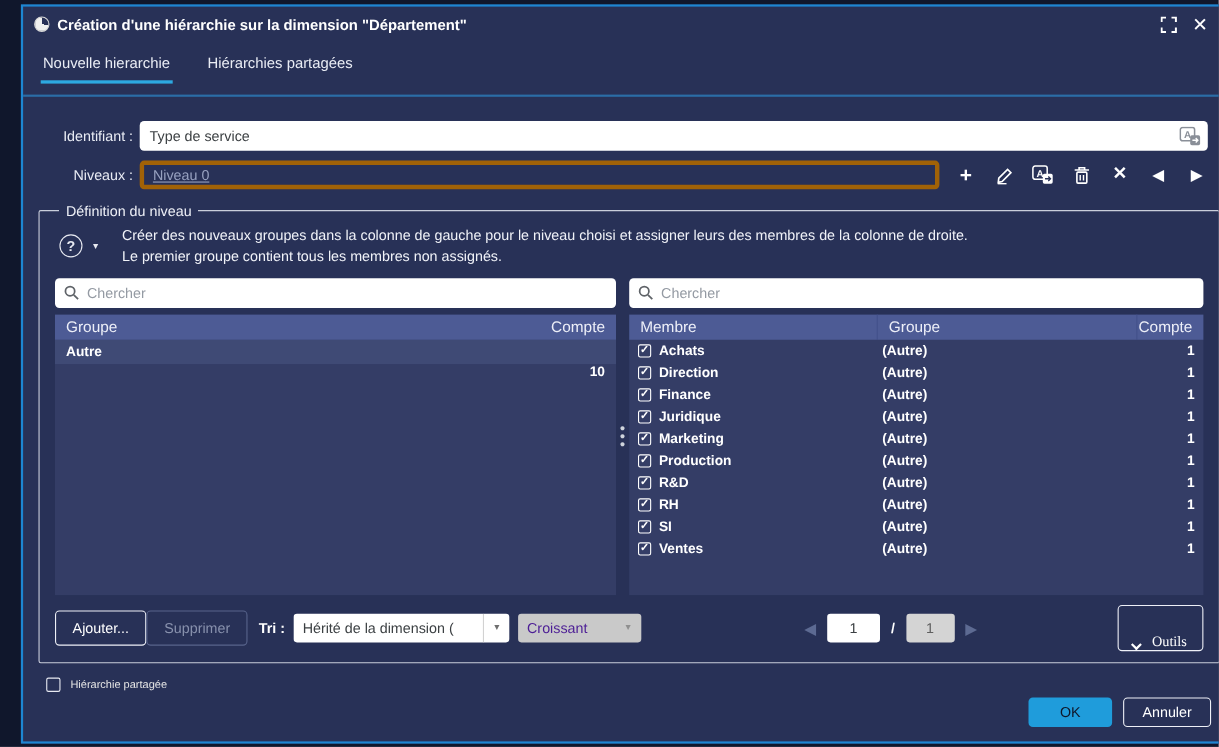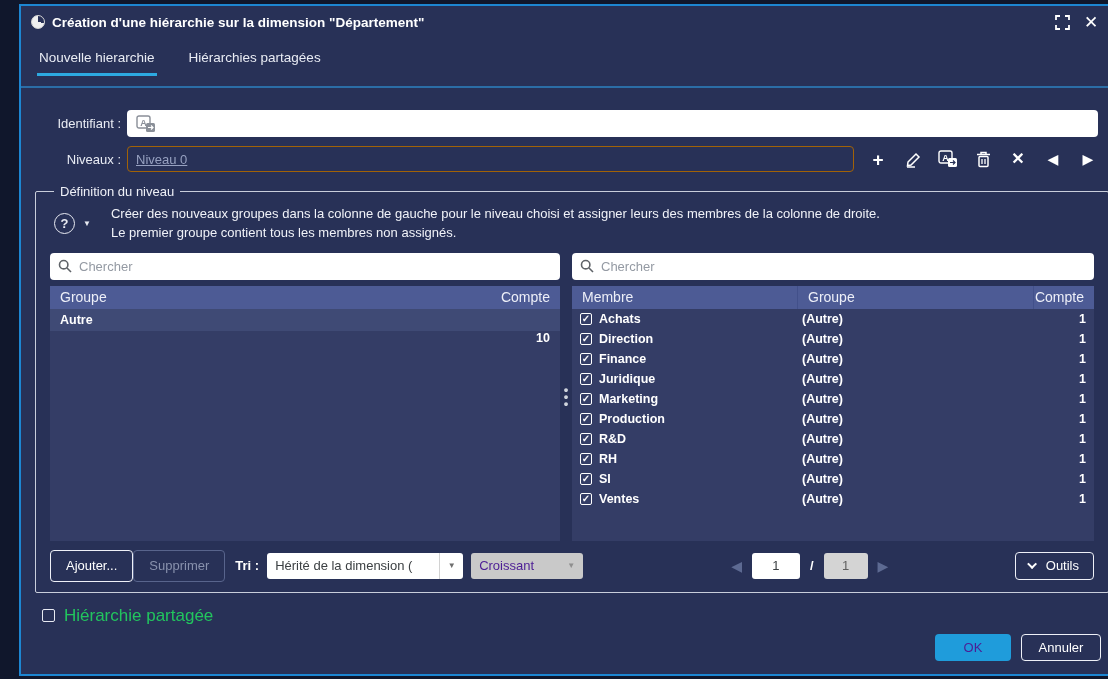--- a/index.html
+++ b/index.html
@@ -33,21 +33,21 @@
   .form-row { display:flex; align-items:center; margin:0 18px 0 0; }
   .form-row.first { margin-top:22px; }
   .form-row.second { margin-top:9px; }
   .f-label { width:100px; text-align:right; color:#e9ecf4; font-size:13px; margin-right:6px; flex:none; }
   .id-input-wrap {
     flex:1; height:27px; background:#ffffff; border-radius:4px;
     display:flex; align-items:center; padding:0 6px 0 9px;
   }
   .id-input { border:none; outline:none; flex:1; font-size:13px; color:#3c4043; font-family:inherit; background:transparent; }
   .levels-field {
-    width:756px; height:26px; border:1px solid #a16207; border-radius:4px;
+    width:756px; height:26px; border:4px solid #a16207; border-radius:4px;
     display:flex; align-items:center; padding:0 8px;
   }
   .level-link { color:#97a1c0; font-size:13px; text-decoration:underline; cursor:pointer; }
   .level-icons { display:flex; align-items:center; gap:15px; margin-left:14px; color:#ffffff; }
   .lvl-ico { width:20px; height:20px; display:flex; align-items:center; justify-content:center; cursor:pointer; color:#fff; }
   .plus-glyph { font-size:19px; font-weight:bold; line-height:1; }
   .arrow-glyph { font-size:14px; line-height:1; }
   .x-glyph { font-size:16px; font-weight:bold; line-height:1; }
   
   .definition {
@@ -112,31 +112,31 @@
   .sel-text { flex:1; padding:0 8px; font-size:13px; color:#3c4043; white-space:nowrap; overflow:hidden; }
   .select.disabled .sel-text { color:#4c1d95; }
   .sel-arrow { width:24px; height:100%; display:flex; align-items:center; justify-content:center; font-size:8px; color:#6f6f6f; border-left:1px solid #d2d2d2; }
   .select.disabled .sel-arrow { border-left:none; color:#8f8f8f; }
   .pager { display:flex; align-items:center; gap:10px; margin-left:148px; }
   .pg-arrow { color:#5d6a92; font-size:14px; cursor:default; }
   .pg-input { width:48px; height:26px; border:none; border-radius:3px; text-align:center; font-size:13px; color:#3c4043; font-family:inherit; outline:none; background:#fff; }
   .pg-slash { color:#ffffff; font-weight:bold; font-size:13px; }
   .pg-total { width:44px; height:26px; background:#d4d4d4; border-radius:3px; display:flex; align-items:center; justify-content:center; color:#5f5f5f; font-size:13px; }
   .outils-btn {
-    margin-left:auto; height:28px; padding:0 14px; border:1px solid #eef0f7; border-radius:4px;
-    background:transparent; display:flex; align-items:center; gap:9px; cursor:pointer;
+    margin-left:auto; height:42px; padding:0 14px; border:1px solid #eef0f7; border-radius:4px;
+    background:transparent; display:flex; align-items:flex-end; gap:9px; cursor:pointer;font-family:Liberation Serif, serif;
   }
   .chev { width:7px; height:7px; border-left:2px solid #ffffff; border-bottom:2px solid #ffffff; transform:rotate(-45deg) translateY(-2px); }
   .outils-label { color:#ffffff; font-size:13px; }
   
   .shared-row { display:flex; align-items:center; gap:9px; margin:13px 0 0 21px; }
   .shared-cb { width:13px; height:13px; border:1.6px solid #e8eaf2; border-radius:2px; background:transparent; cursor:pointer; flex:none; }
-  .shared-label { color:#22c55e; font-size:17px;text-align:right; }
+  .shared-label { color:#e5e5e5; font-size:10px;text-align:right; }
   .actions { margin-top:auto; display:flex; justify-content:flex-end; gap:10px; padding:0 15px 13px 0; }
-  .btn-ok { width:76px; height:27px; background:#1f9cdb; border:none; border-radius:4px; color:#4c1d95; font-size:13px; font-family:inherit; cursor:pointer; }
+  .btn-ok { width:76px; height:27px; background:#1f9cdb; border:none; border-radius:4px; color:#0f172a; font-size:13px; font-family:inherit; cursor:pointer; }
   .btn-cancel { width:80px; height:27px; background:transparent; border:1px solid #eef0f7; border-radius:4px; color:#ffffff; font-size:13px; font-family:inherit; cursor:pointer; }
   svg { display:block; }
 </style>
 </head>
 <body>
 
 <div class="screen">
   <div class="dialog">
 
     <div class="titlebar">
@@ -151,20 +151,21 @@
     </div>
 
     <div class="tabbar">
       <div class="tab active">Nouvelle hierarchie</div>
       <div class="tab">Hiérarchies partagées</div>
     </div>
 
     <div class="form-row first">
       <span class="f-label">Identifiant :</span>
       <div class="id-input-wrap">
+        <input class="id-input" type="text" value="Type de service" style="">
         <svg width="20" height="18" viewBox="0 0 20 18">
           <rect x="1" y="1" width="13" height="12" rx="2" fill="none" stroke="#8a8f98" stroke-width="1.4"></rect>
           <text x="7.5" y="10.5" font-size="9" font-weight="bold" fill="#8a8f98" text-anchor="middle" font-family="Liberation Sans, sans-serif">A</text>
           <rect x="10" y="8" width="9" height="9" rx="1.5" fill="#8a8f98"></rect>
           <path d="M12 12.5 h5 M15 10.5 l2 2 -2 2" fill="none" stroke="#ffffff" stroke-width="1.2"></path>
         </svg>
       </div>
     </div>
 
     <div class="form-row second">

